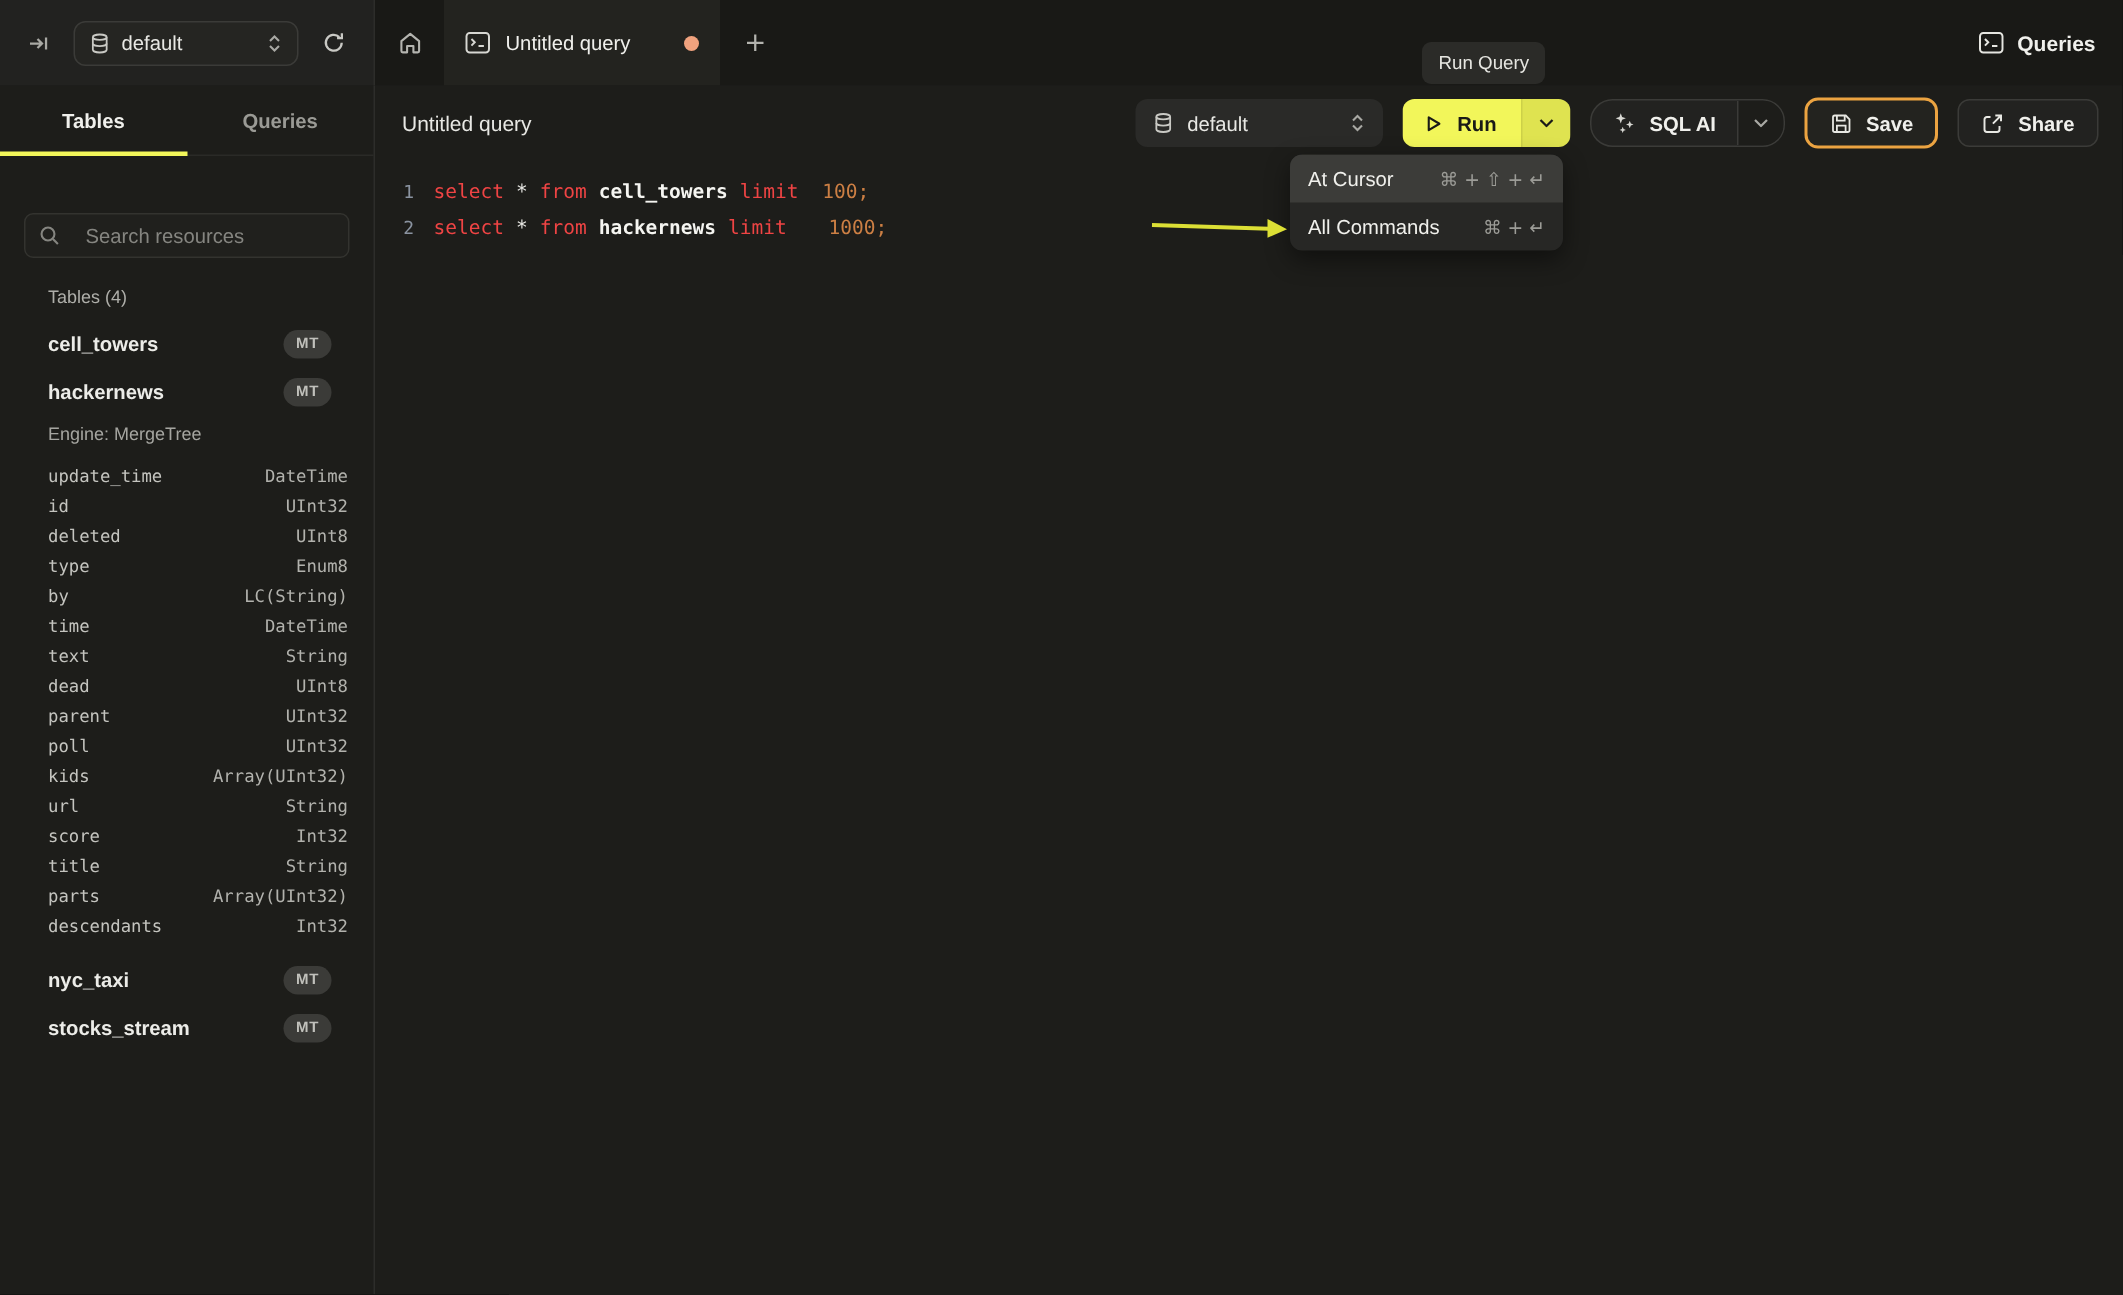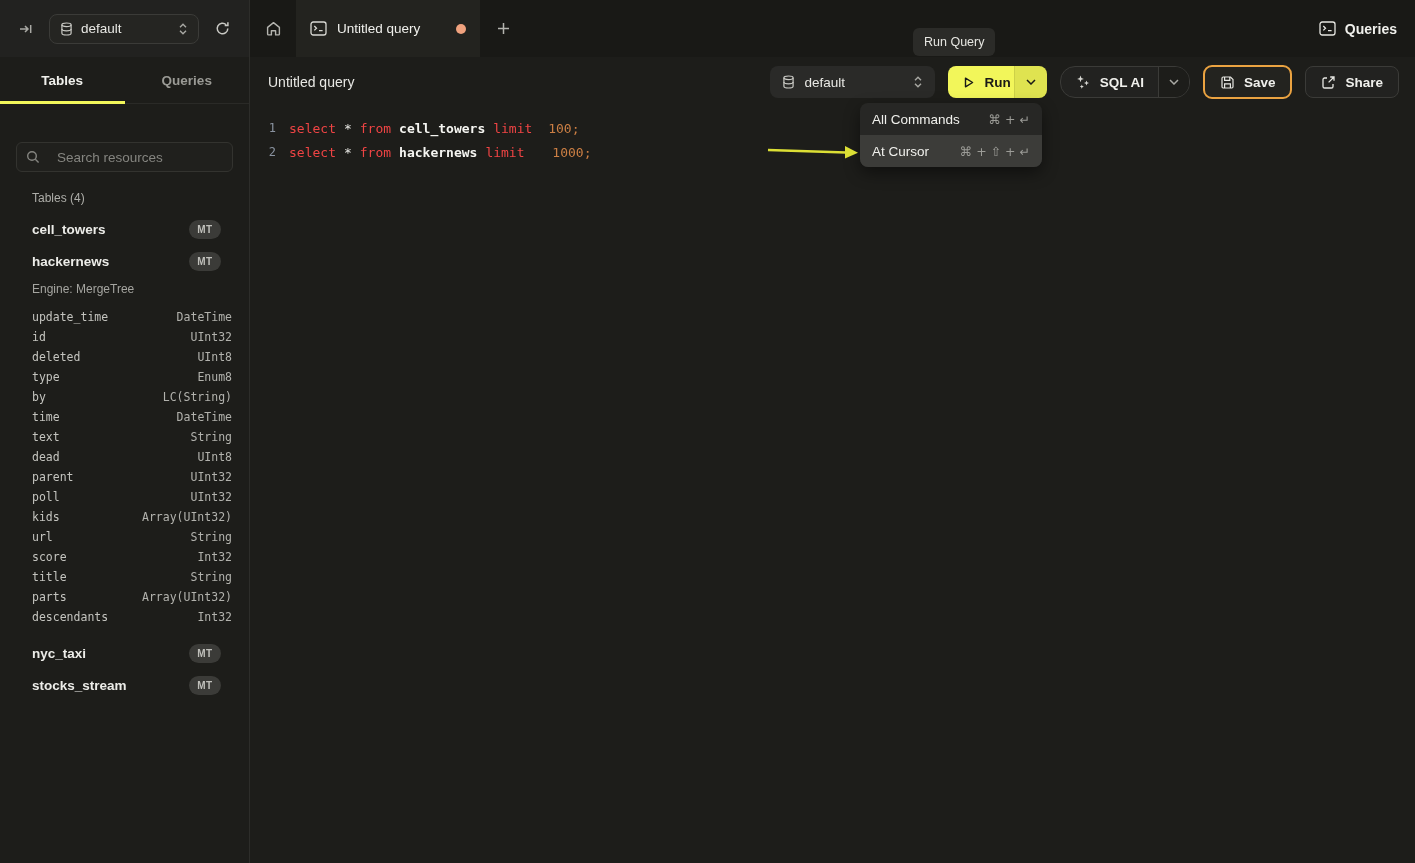--- a/index.html
+++ b/index.html
@@ -90,21 +90,21 @@
   .toolbar-controls { margin-left:auto; display:flex; align-items:center; gap:13px; }
   .tb-db-select {
     width:165px; height:32px; display:flex; align-items:center; gap:9px;
     background:#2a2a28; border:none; border-radius:8px; padding:0 12px;
     color:#e8e8e4; font-size:13.5px; cursor:pointer;
   }
   .tb-db-select .grow { flex:1; text-align:left; }
   .run-btn { display:flex; height:32px; border-radius:8px; overflow:hidden; cursor:pointer; }
   .run-main {
     background:#f2f65a; border:none; display:flex; align-items:center; gap:9px;
-    padding:0 3px 0 14px; font-size:13.5px; font-weight:600; color:#1a1a17; cursor:pointer;
+    padding:0 16px 0 14px; font-size:13.5px; font-weight:600; color:#1a1a17; cursor:pointer;
   }
   .run-chevron {
     width:33px; background:#dfe350; border:none; border-left:1px solid #cdd148;
     display:flex; align-items:center; justify-content:center; color:#1a1a17; cursor:pointer;
   }
   .sqlai-btn {
     display:flex; height:32px; border:1px solid #3b3b38; border-radius:15px; overflow:hidden; background:#222220;
   }
   .sqlai-main {
     background:none; border:none; display:flex; align-items:center; gap:9px; padding:0 14px;
@@ -130,21 +130,21 @@
   .code-line { display:flex; align-items:center; height:24px; }
   .line-no { width:26px; flex:none; text-align:right; color:#8a93a0; font-size:12px; }
   .code-tokens { display:flex; gap:8px; margin-left:13px; white-space:pre; }
   .tok-kw { color:#ef4444;text-align:right; }
   .tok-star { color:#e8e8e4; }
   .tok-table { color:#f5f5f1; font-weight:bold; }
   .tok-num { color:#cc7f44; }
 
   
   .run-tooltip {
-    position:absolute; left:913px; top:28px; height:28px; display:flex; align-items:center;
+    position:absolute; left:948px; top:28px; height:28px; display:flex; align-items:center;
     background:#2b2b28; border-radius:6px; padding:0 11px; font-size:12.5px; color:#e6e6e1; z-index:30;
   }
   .run-menu {
     position:absolute; left:860px; top:103px; width:182px; background:#272725; border-radius:8px;
     overflow:hidden; box-shadow:0 6px 16px rgba(0,0,0,.45); z-index:25;
   }
   .menu-item {
     height:32px; display:flex; align-items:center; padding:0 12px; gap:8px; cursor:pointer;
     font-size:13.5px; color:#f0f0ec; background:none; border:none; width:100%;
   }
@@ -443,28 +443,28 @@
           <span class="line-no">2</span>
           <span class="code-tokens"><span class="tok-kw">select</span><span class="tok-star">*</span><span class="tok-kw">from</span><span class="tok-table">hackernews</span><span class="tok-kw">limit</span><span class="tok-num" style="margin-left:-8px;"> </span><span class="tok-num" style="margin-left:12px;"><span>1000</span><span>;</span></span></span>
         </div>
       </div>
     </div>
   </div>
 
   <div class="run-tooltip">Run Query</div>
 
   <div class="run-menu">
+    <button class="menu-item highlighted">
+      <span>At Cursor</span>
+      <span class="menu-shortcut">⌘ + ⇧ + ↵</span>
+    </button>
     <button class="menu-item">
       <span>All Commands</span>
       <span class="menu-shortcut">⌘ + ↵</span>
     </button>
-    <button class="menu-item highlighted">
-      <span>At Cursor</span>
-      <span class="menu-shortcut">⌘ + ⇧ + ↵</span>
-    </button>
   </div>
 
   <svg class="annotation-arrow" width="100" height="26" viewBox="0 0 100 26">
     <line x1="6" y1="11" x2="84" y2="13.5" stroke="#dcdf35" stroke-width="2.6"></line>
     <polygon points="83,7 96,13.8 83,19.5" fill="#dcdf35"></polygon>
   </svg>
 
 </div>
 
 </body></html>

